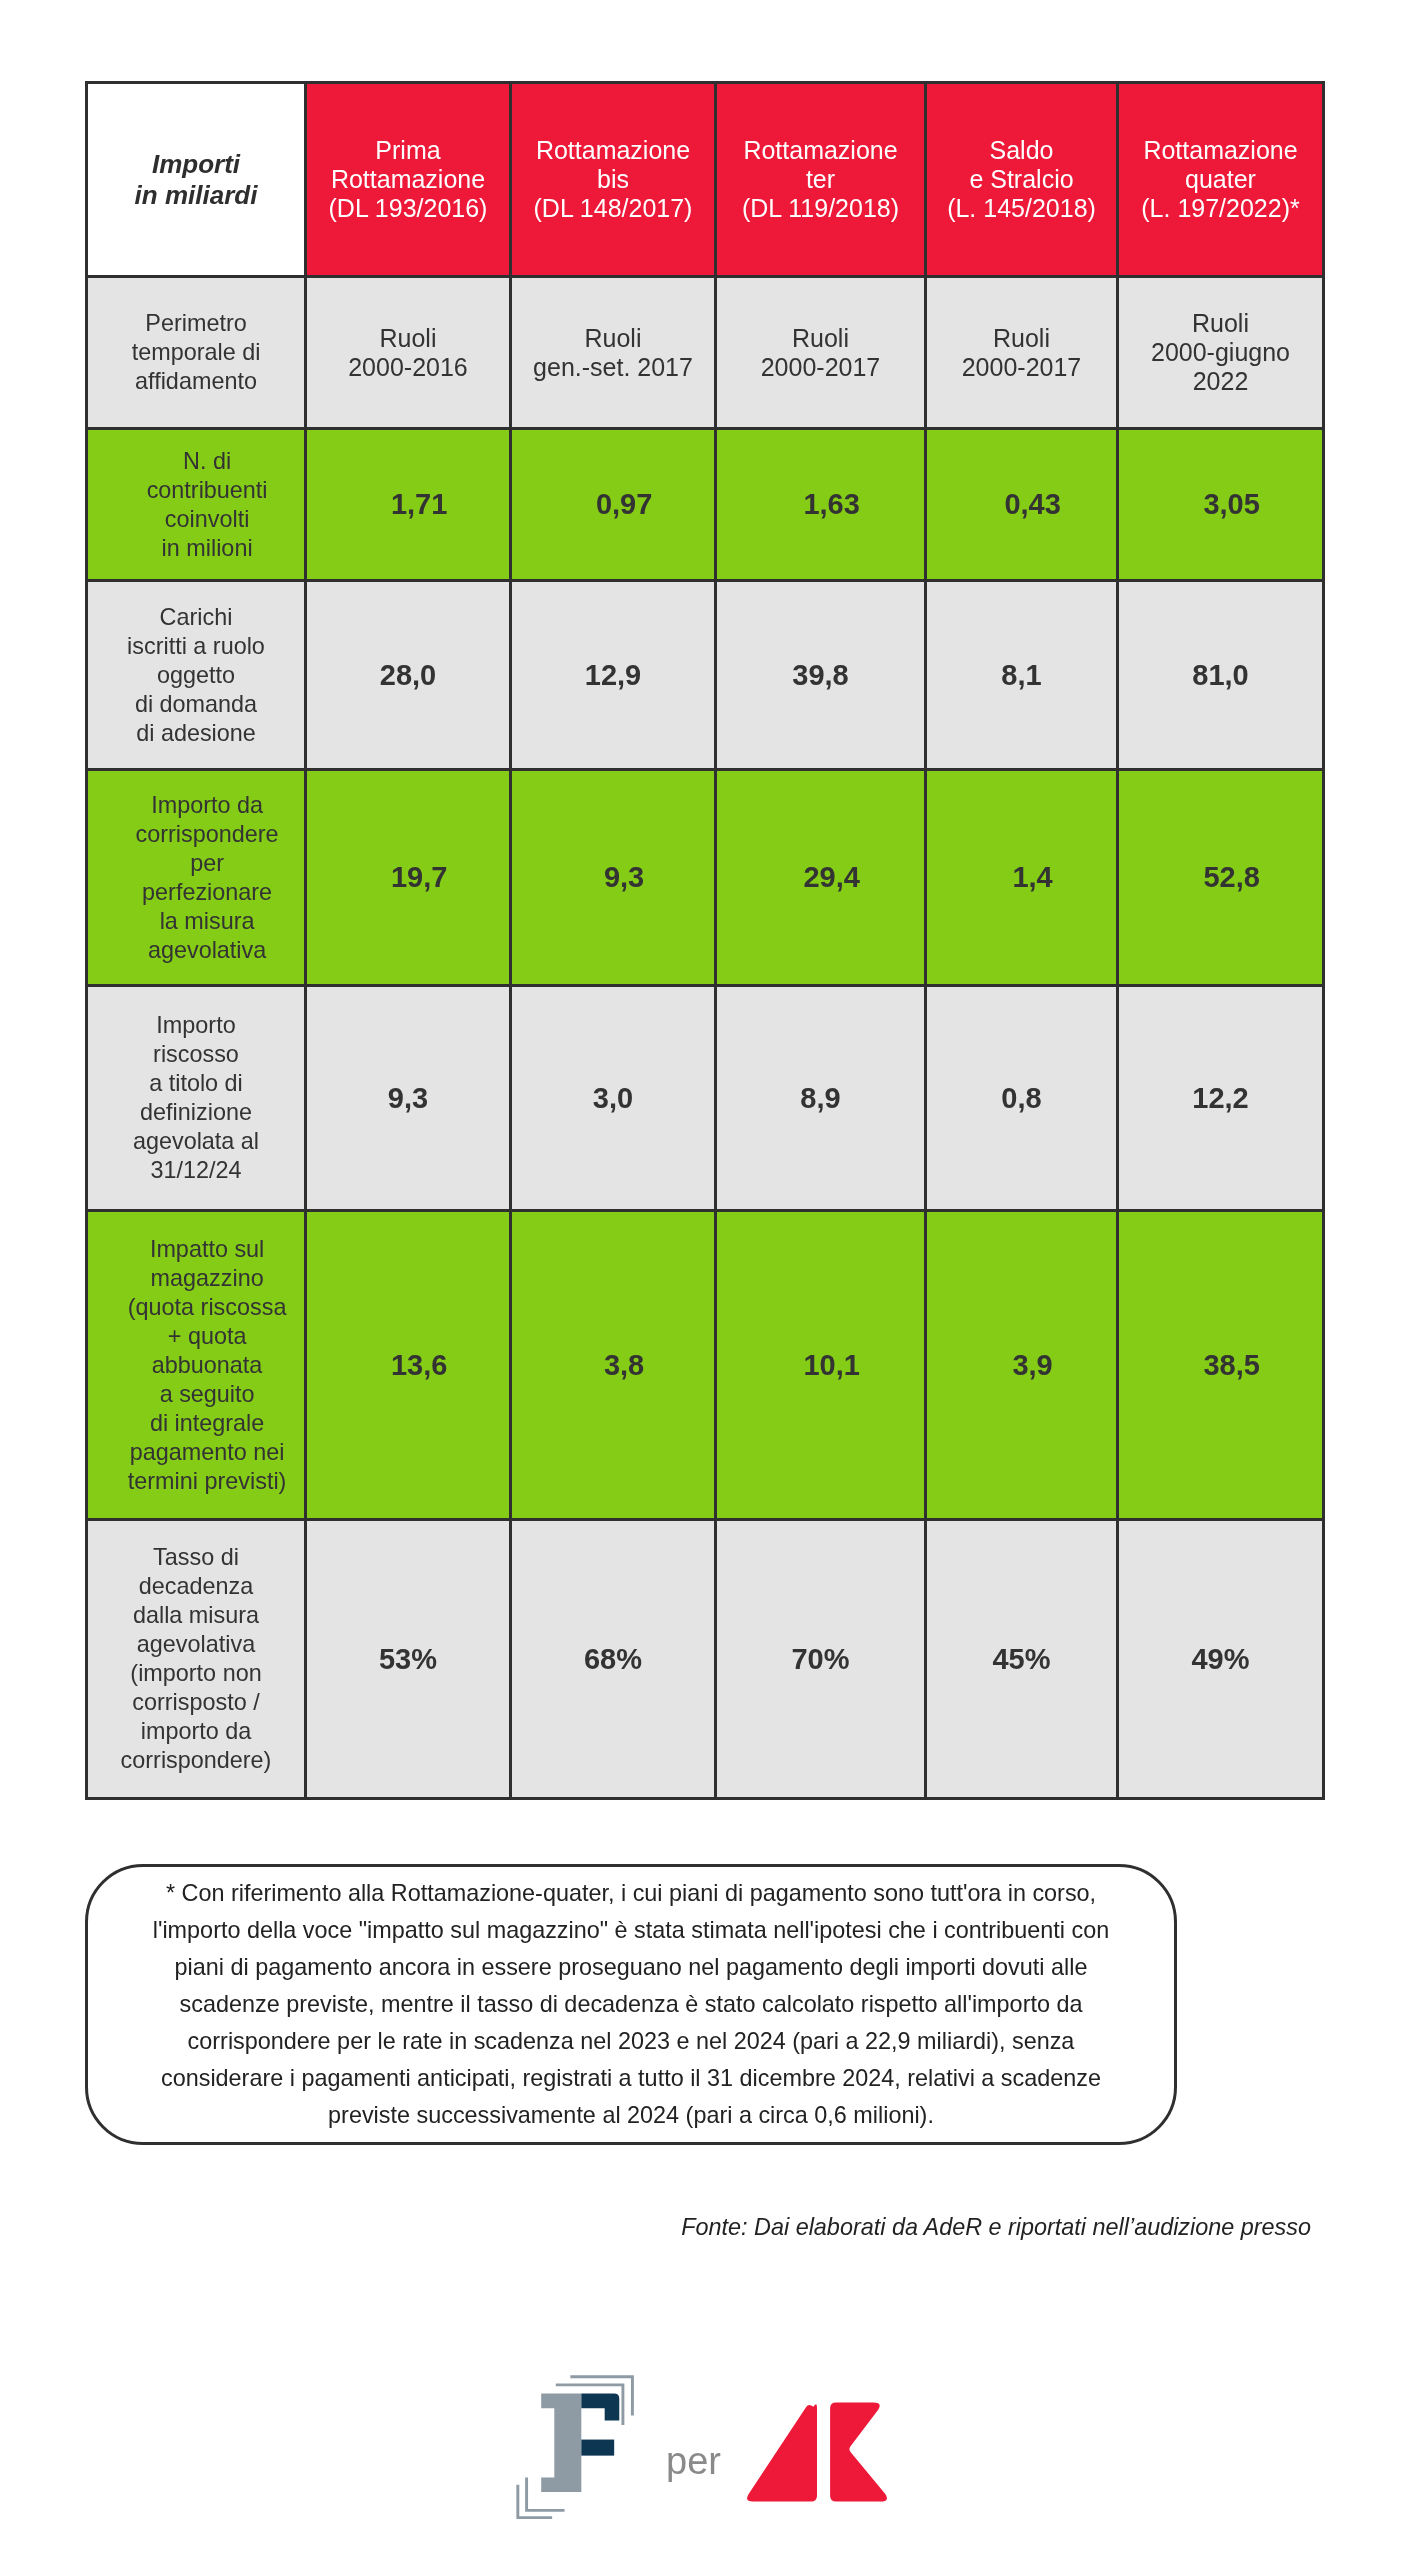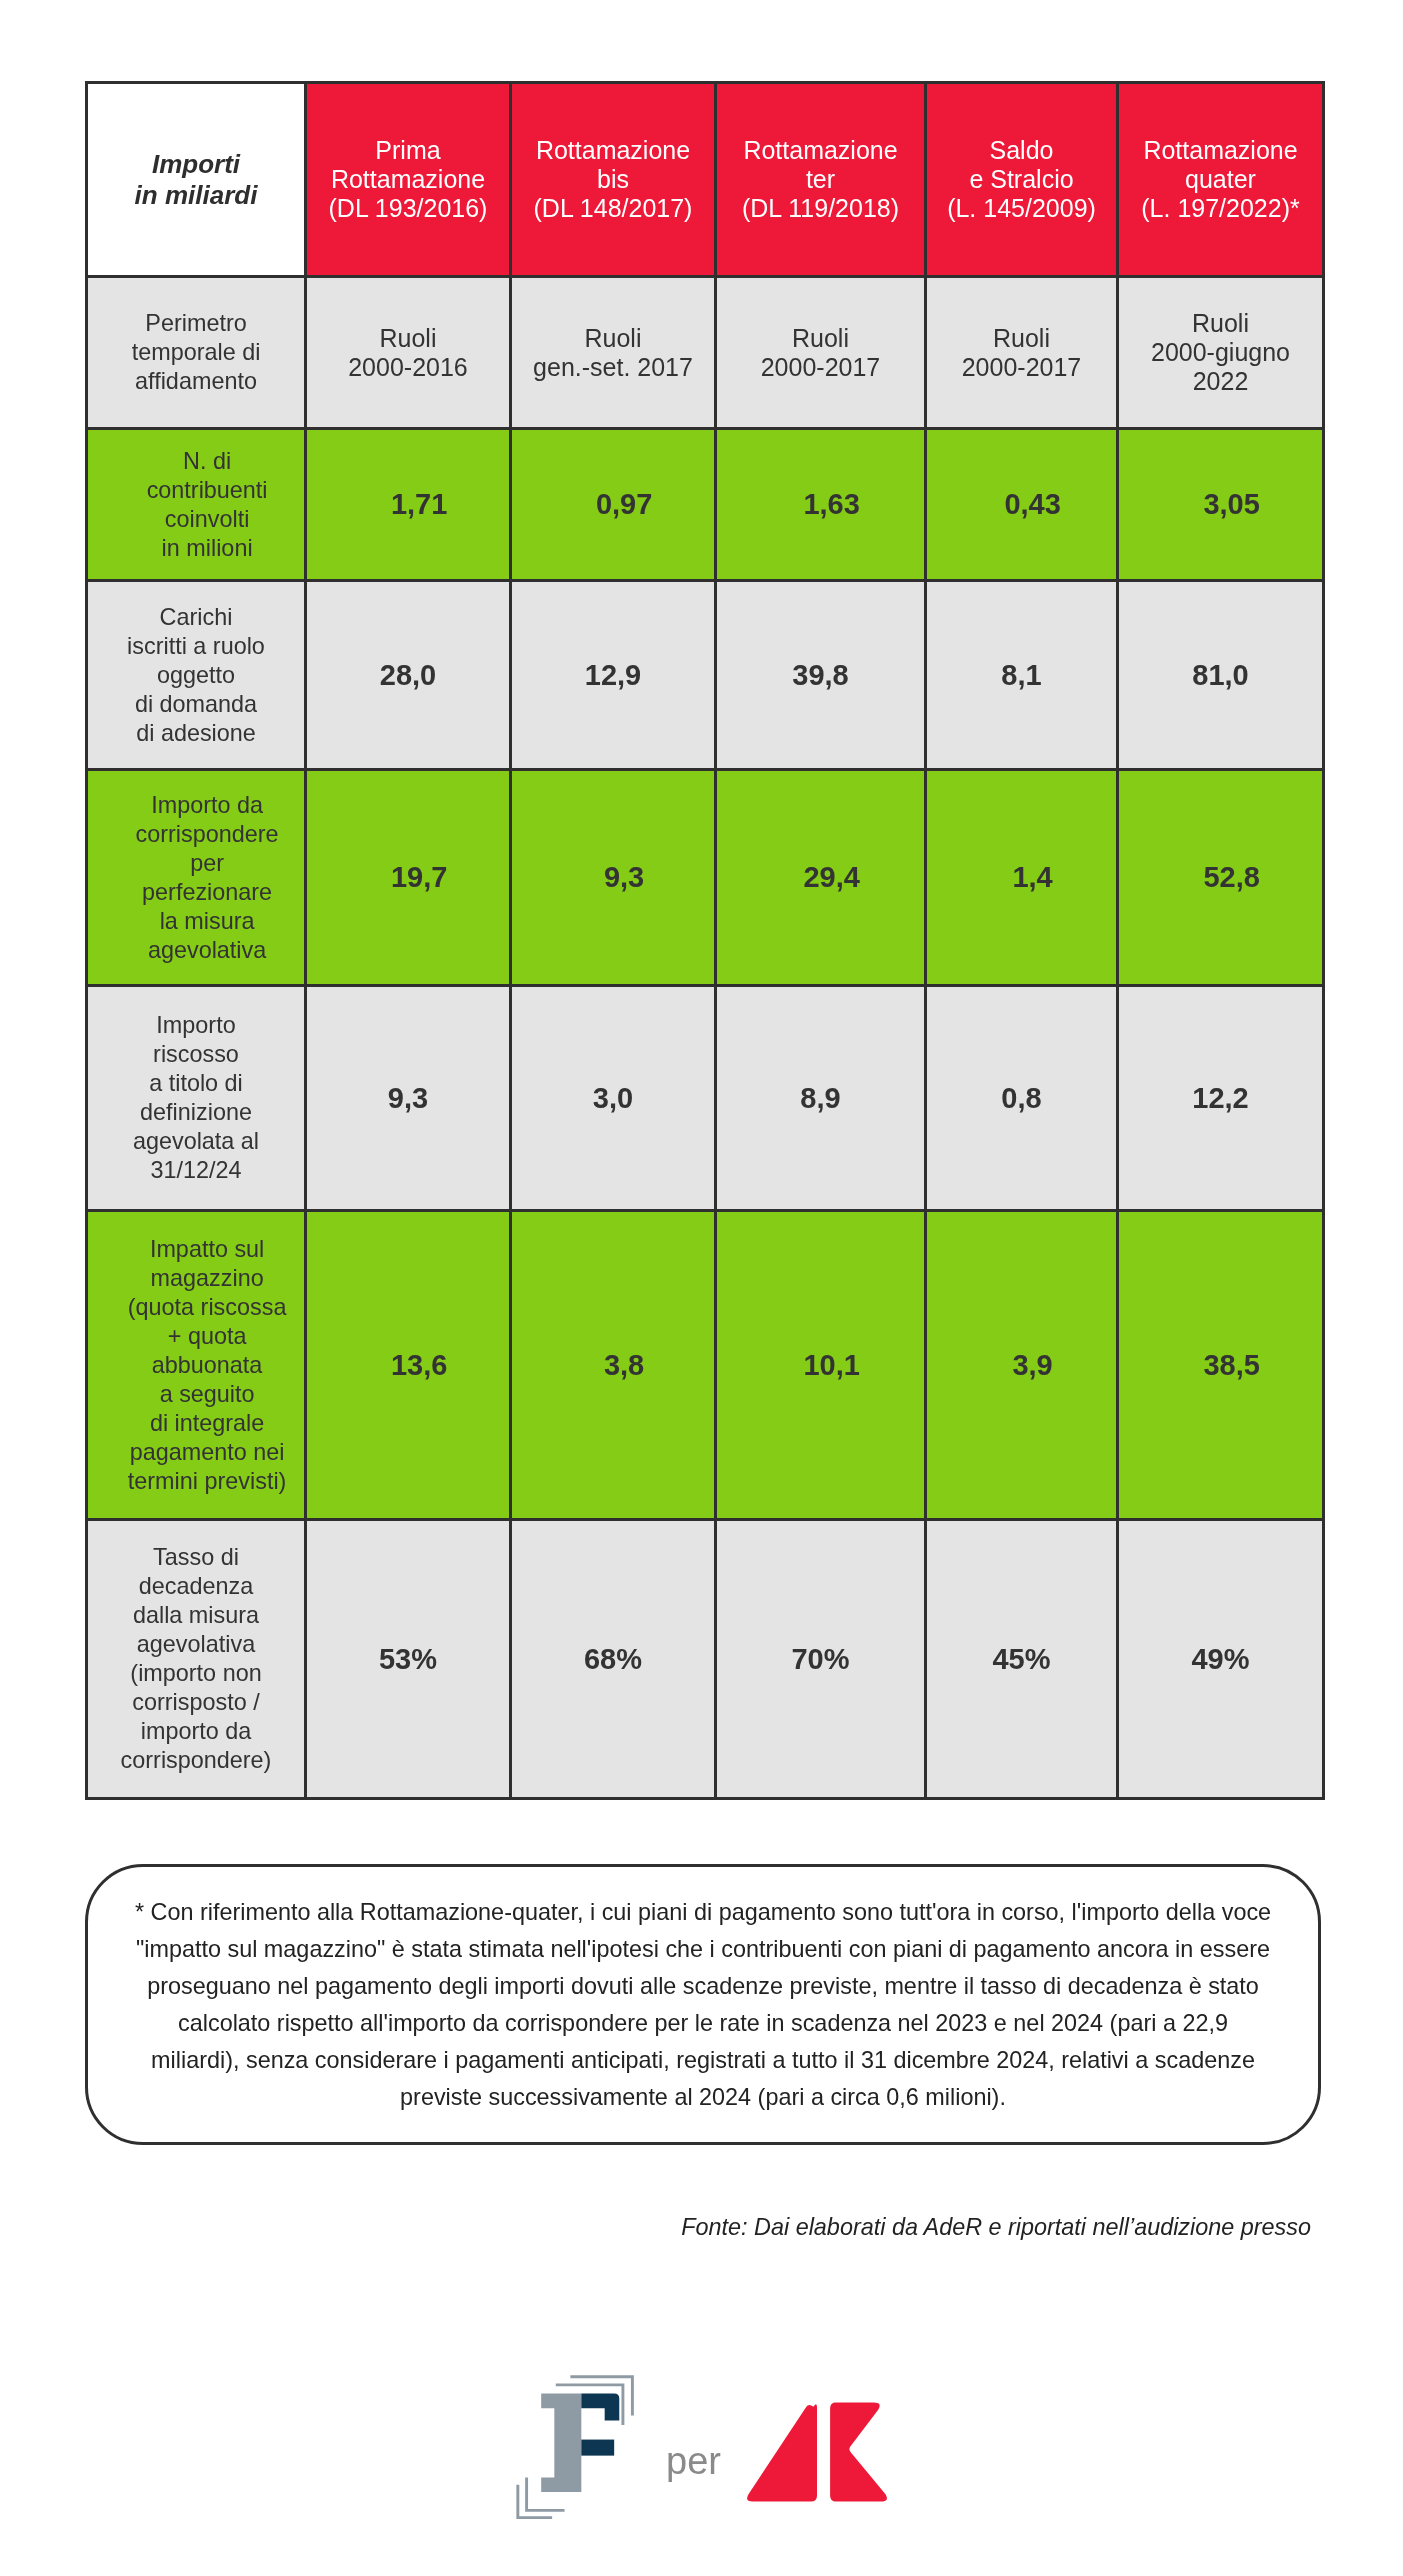--- a/index.html
+++ b/index.html
@@ -88,21 +88,21 @@
     tr.h-r4 { height: 216px; }
     tr.h-r5 { height: 225px; }
     tr.h-r6 { height: 309px; }
     tr.h-r7 { height: 279px; }
 
     
     .footnote-box {
       position: absolute;
       left: 85px;
       top: 1864px;
-      width: 1236px;
+      width: 1092px;
       height: 281px;
       border: 3.7px solid #2f2f2f;
       border-radius: 58px;
       box-sizing: border-box;
       display: flex;
       align-items: center;
       justify-content: center;
       padding: 0 44px;
     }
     .footnote-text {
@@ -178,21 +178,21 @@
 Rottamazione
 (DL 193/2016)</th>
         <th class="head-red">Rottamazione
 bis
 (DL 148/2017)</th>
         <th class="head-red">Rottamazione
 ter
 (DL 119/2018)</th>
         <th class="head-red">Saldo
 e Stralcio
-(L. 145/2009)</th>
+(L. 145/2018)</th>
         <th class="head-red">Rottamazione
 quater
 (L. 197/2022)*</th>
       </tr>
     </thead>
     <tbody>
       <tr class="gray h-r1">
         <td class="row-label">Perimetro
 temporale di
 affidamento</td>

